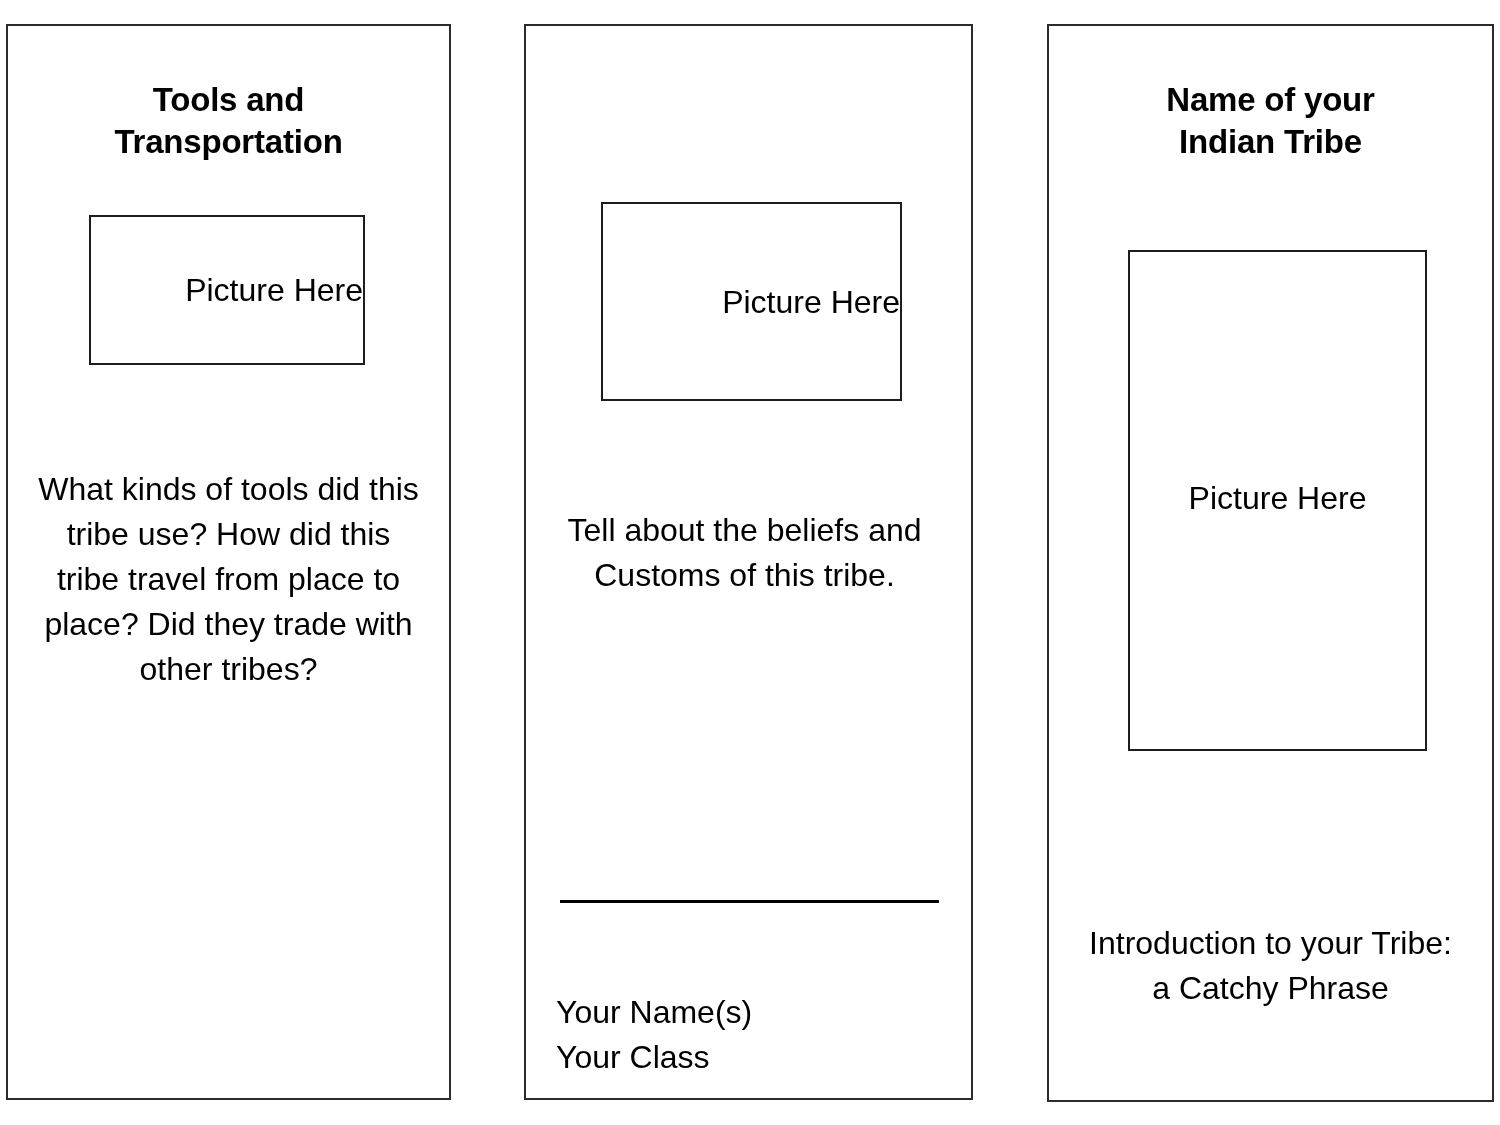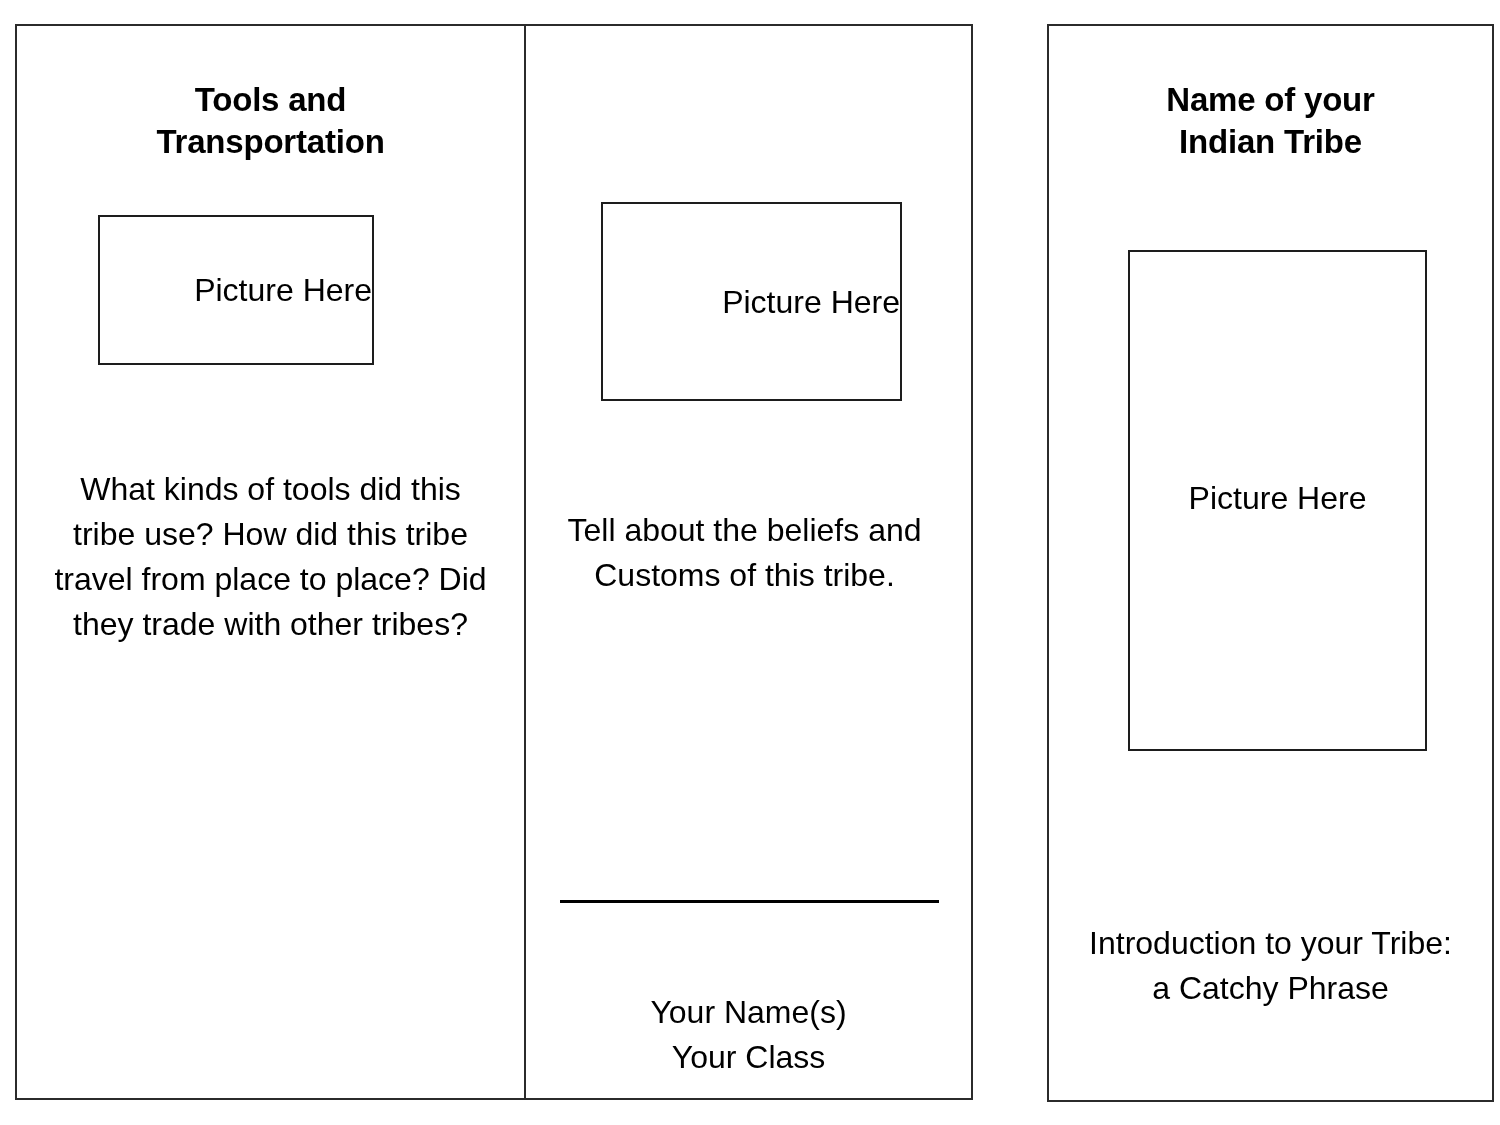--- a/index.html
+++ b/index.html
@@ -25,21 +25,21 @@
   }
 
   .panel {
     position: absolute;
     box-sizing: border-box;
     border: 2px solid #2b2b2b;
     background: #ffffff;
   }
 
   
-  .panel-1 { left: 15px;    top: 24px; width: 511px; height: 1076px; }
+  .panel-1 { left: 6px;    top: 24px; width: 445px; height: 1076px; }
   .panel-2 { left: 524px;  top: 24px; width: 449px; height: 1076px; }
   .panel-3 { left: 1047px; top: 24px; width: 447px; height: 1078px; }
 
   .panel-title {
     position: absolute;
     left: 0;
     right: 0;
     text-align: center;
     font-weight: bold;
     font-size: 33px;
@@ -94,21 +94,20 @@
     top: 874px;
     height: 0;
     border-top: 3px solid #000000;
   }
 
   .signature-text {
     position: absolute;
     left: 30px;
     right: 30px;
     top: 932px;
-    text-align: center;
     font-size: 32px;
     line-height: 45px;
     white-space: pre-line;
   }
 </style>
 </head>
 <body>
 
 <div class="brochure">
 

